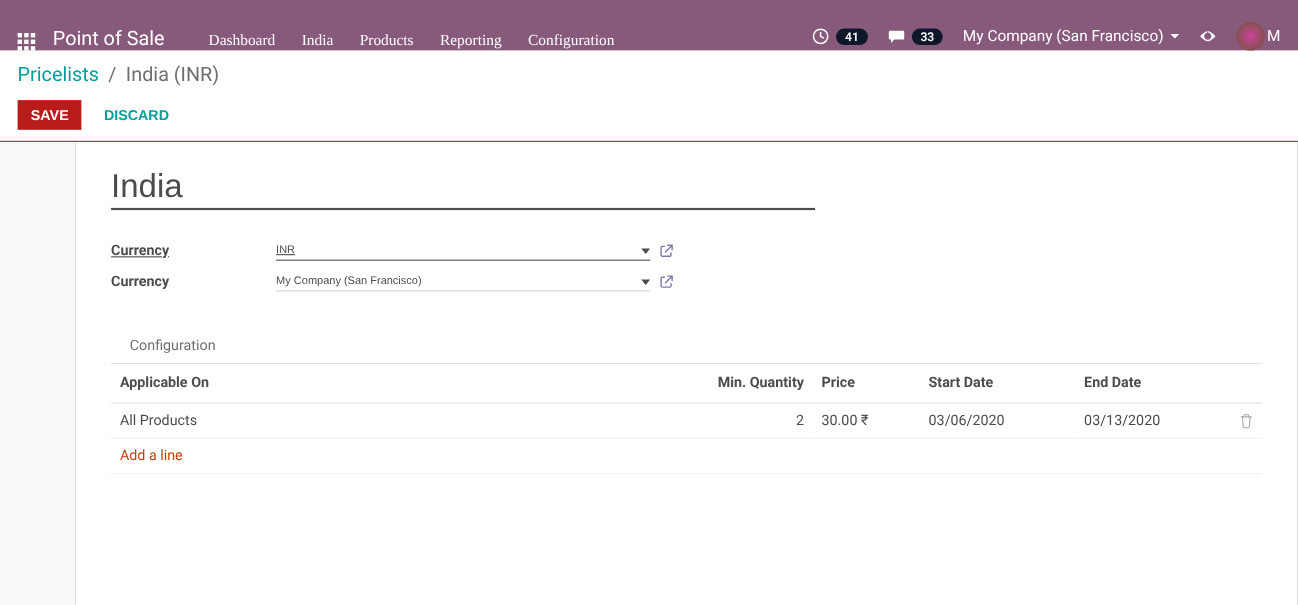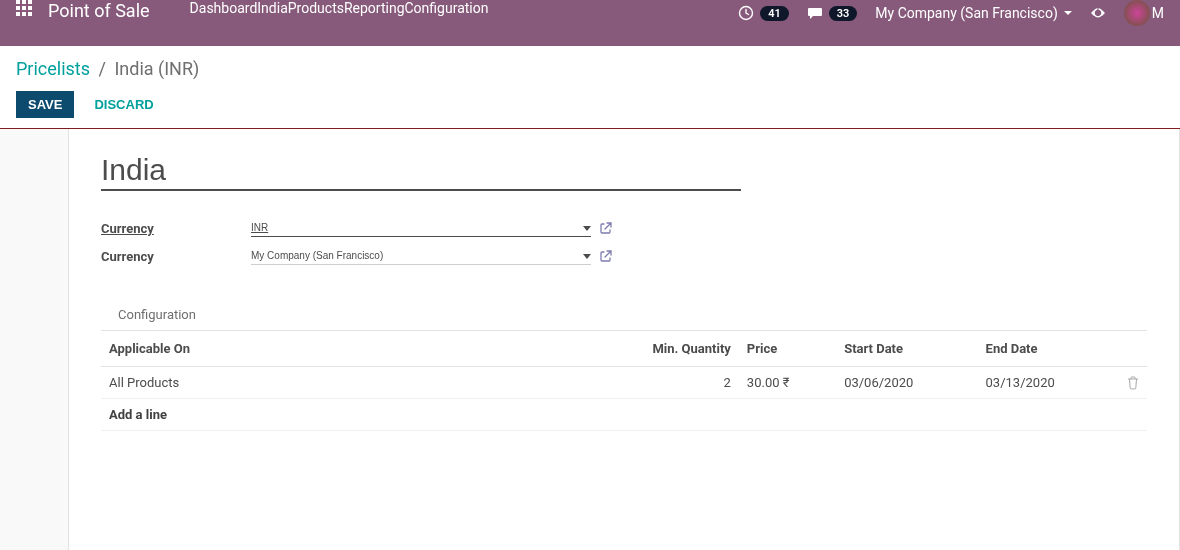--- a/index.html
+++ b/index.html
@@ -1,43 +1,43 @@
 <!DOCTYPE html>
 <html><head>
 <meta charset="utf-8">
 <style>
   * { box-sizing: border-box; margin: 0; padding: 0; }
   body { font-family: -apple-system, BlinkMacSystemFont, "Segoe UI", Roboto, "Helvetica Neue", Arial, sans-serif; font-size: 13px; color: #4c4c4c; background: #f9f9f9; width: 1180px; height: 550px; overflow: hidden; }
   
   
-  .navbar { background: #875a7b; height: 46px; display: flex; align-items: flex-start; padding: 0 16px; color: #fff; }
+  .navbar { background: #875a7b; height: 46px; display: flex; align-items: flex-end; padding: 0 16px; color: #fff; }
   .apps-icon { display: inline-flex; margin-right: 16px; }
   .apps-grid { display: grid; grid-template-columns: repeat(3, 4px); grid-template-rows: repeat(3, 4px); gap: 2px; }
   .apps-grid span { background: #fff; width: 4px; height: 4px; }
   .brand { font-size: 18px; font-weight: 400; margin-right: 40px; }
-  .nav-menu { display: flex; flex: 1; }
+  .nav-menu { display: flex; gap: 24px; flex: 1; font-family: Liberation Serif, serif; }
   .nav-menu a { color: #fff; text-decoration: none; font-size: 14px; }
   .nav-right { display: flex; align-items: center; gap: 18px; }
   .badge-item { display: flex; align-items: center; gap: 6px; }
   .badge-item .badge { background: #0f172a; color: #fff; border-radius: 10px; padding: 1px 8px; font-size: 11px; font-weight: 600; }
   .company-select { color: #fff; font-size: 14px; display: flex; align-items: center; gap: 6px; }
   .caret-down { width: 0; height: 0; border-left: 4px solid transparent; border-right: 4px solid transparent; border-top: 4px solid #fff; }
   .debug-icon { font-size: 16px; }
   .avatar { width: 26px; height: 26px; border-radius: 50%; background: radial-gradient(circle, #c49, #653); display:inline-block;}
   .user-initial { color:#fff; font-size:14px; margin-left:2px;}
 
   
   .control-panel { background: #fff; border-bottom: 1px solid #7f1d1d; padding: 12px 16px 0 16px; }
   .breadcrumb { font-size: 18px; color: #6f6f6f; margin-bottom: 12px; }
   .breadcrumb a { color: #00a09d; text-decoration: none; }
   .breadcrumb .sep { color: #6f6f6f; margin: 0 4px; }
   .breadcrumb .current { color: #6f6f6f; }
   .buttons-row { display: flex; gap: 8px; padding-bottom: 10px; }
   .btn { border: none; padding: 6px 12px; font-size: 13px; font-weight: 600; cursor: pointer; text-transform: uppercase; }
-  .btn-primary { background: #0c4a6e; color: #fff; }
+  .btn-primary { background: #b91c1c; color: #fff; }
   .btn-link { background: transparent; color: #00a09d; }
 
   
   .sheet-bg { padding: 0; background: #f9f9f9; display:flex; justify-content:center; height: calc(550px - 46px - 82px); overflow:auto;}
   .sheet { background: #fff; width: 100%; max-width: 1112px; margin: 0 auto; border: 1px solid #e2e2e0; border-top:none; padding: 24px 32px; min-height: 420px; margin-left:68px; margin-right:0;}
   .title-input { font-size: 30px; color: #4c4c4c; border: none; border-bottom: 2px solid #4c4c4c; width: 640px; padding: 0 0 2px 0; outline: none; background: transparent; }
 
   .form-group { display: flex; align-items: center; margin-top: 20px; }
   .form-group:first-of-type { margin-top: 28px; text-decoration: underline;}
   .form-label { width: 150px; font-weight: 700; color: #4c4c4c; font-size:13px;}
@@ -51,21 +51,21 @@
   .tabs { margin-top: 32px; display:flex; border-bottom:1px solid #e2e2e0;}
   .tab { padding: 8px 16px; font-size:13px; color:#6f6f6f; border:1px solid transparent; position:relative; top:1px; cursor:pointer;}
   .tab.active { border:1px solid #e2e2e0; border-bottom-color:#fff; background:#fff; color:#4c4c4c; font-weight:600;}
   
   
   .table { width: 100%; border-collapse: collapse; margin-top:0;}
   .table th { text-align:left; font-weight:700; padding:10px 8px; border-bottom:1px solid #e2e2e0; font-size:13px;}
   .table th.right, .table td.right { text-align:right;}
   .table td { padding:8px 8px; border-bottom:1px solid #f0f0f0; font-size:13px; color:#4c4c4c;}
   .table td.del { text-align:right; color:#a8a8a8; width:24px;}
-  .add-line { color:#404040; cursor:pointer;font-weight:bold;}
+  .add-line { color:#c2410c; cursor:pointer;}
   
   svg { display:block; }
 </style>
 </head>
 <body>
 
 <div class="navbar">
   <span class="apps-icon">
     <span class="apps-grid">
         <span></span>

